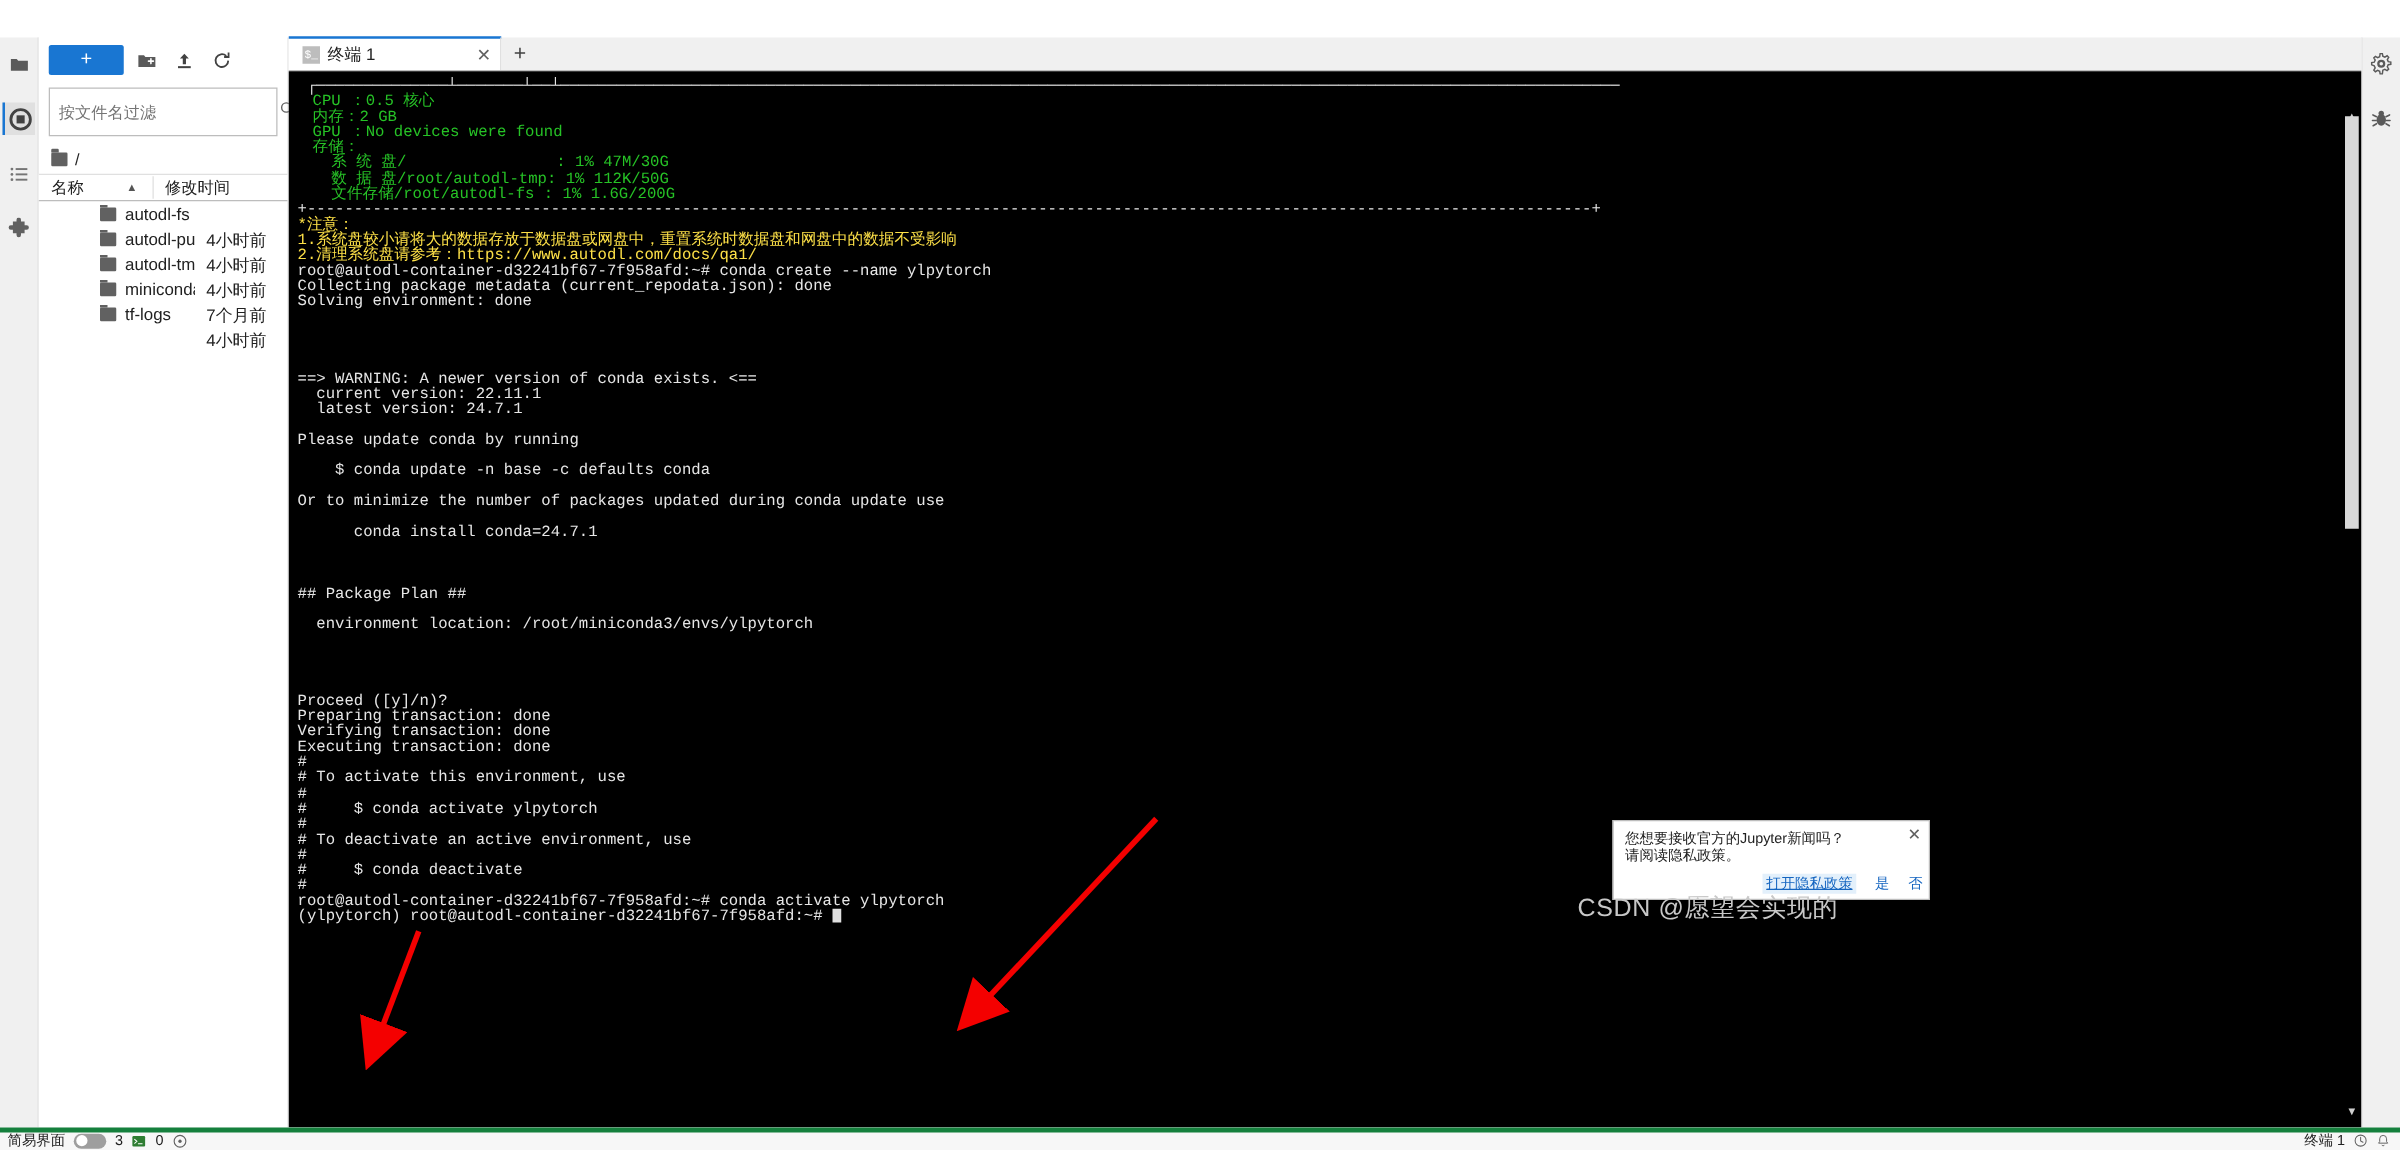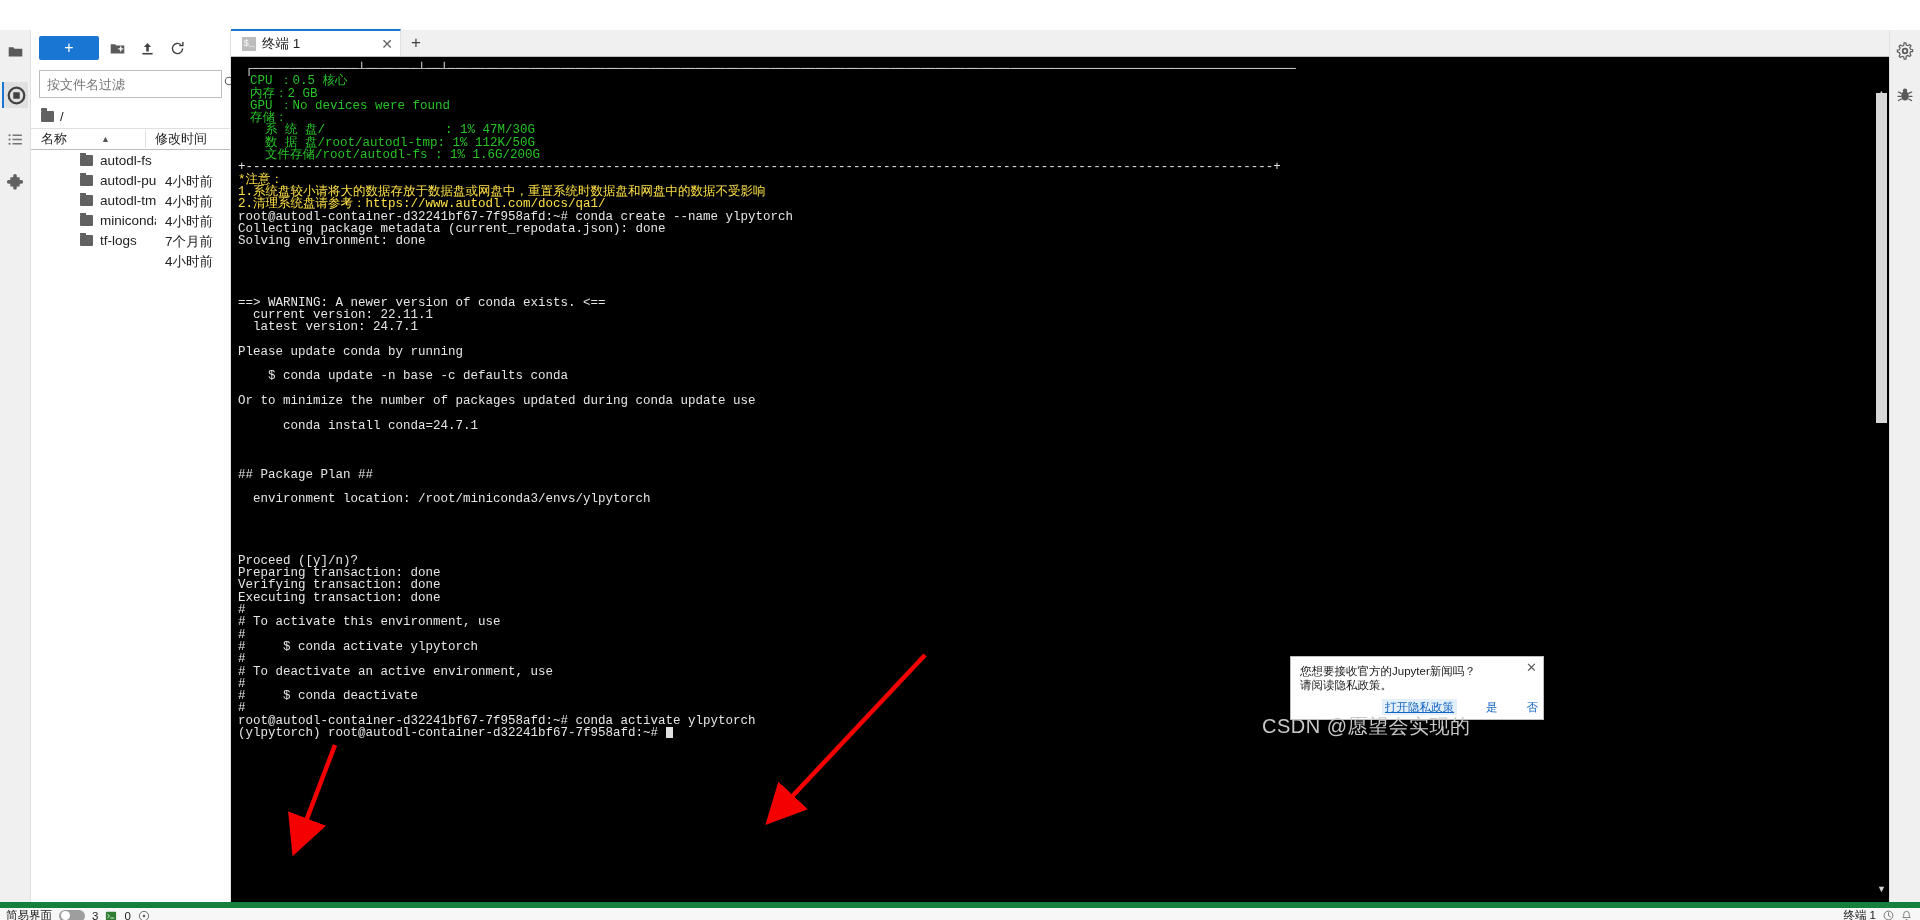--- a/index.html
+++ b/index.html
@@ -57,37 +57,37 @@
     padding: 4px 6px 4px 8px;
   }
   .new-launcher {
     background: #1976d2; color: #fff; border: none; border-radius: 2px;
     width: 60px; height: 24px; font-size: 16px; line-height: 1;
     cursor: pointer; display: flex; align-items: center; justify-content: center;
   }
   .tb-icon { width: 24px; height: 24px; display: flex; align-items: center;
              justify-content: center; cursor: pointer; }
   .fb-filter {
-    margin: 4px 8px 6px 8px; height: 28px; border: 1px solid #bdbdbd;
+    margin: 4px 8px 6px 8px; height: 39px; border: 1px solid #bdbdbd;
     display: flex; align-items: center; padding: 0 4px 0 7px; background: #fff;
   }
   .fb-filter input {
     border: none; outline: none; flex: 1; font-size: 13px; color: #9e9e9e;
     font-family: "Liberation Sans", sans-serif; background: transparent;
   }
   .fb-breadcrumb {
     height: 24px; display: flex; align-items: center; gap: 6px;
     padding-left: 10px; font-size: 13px; color: #212121;
   }
   .fb-header {
     display: flex; height: 22px; align-items: center;
     border-top: 1px solid #e0e0e0; border-bottom: 1px solid #bdbdbd;
     font-size: 13px; color: #212121; background: #fff;
   }
-  .fb-h-name { width: 115px; padding-left: 10px; display: flex;
+  .fb-h-name { width: 92px; padding-left: 10px; display: flex;
                align-items: center; gap: 34px; border-right: 1px solid #e0e0e0; }
   .fb-h-mod  { flex: 1; padding-left: 9px; }
   .fb-row {
     display: flex; align-items: center; height: 20px; font-size: 13.5px;
     color: #212121; cursor: pointer; padding-left: 10px;
   }
   .fb-name { width: 115px; display: flex; align-items: center; gap: 7px;
              overflow: hidden; white-space: nowrap; padding-left: 39px; }
   .fb-mod { flex: 1; padding-left: 9px; white-space: nowrap; margin-top: 43px; }
   .folder-ic { width: 13px; height: 11px; background: #616161;
@@ -153,31 +153,31 @@
     position: absolute; left: 1290px; top: 656px; width: 254px; height: 64px;
     background: #fff; border: 1px solid #bdbdbd; box-shadow: 0 1px 4px rgba(0,0,0,.25);
     padding: 7px 8px 0 9px; font-size: 11.5px; color: #212121; line-height: 14px;
   }
   .toast-close {
     position: absolute; right: 6px; top: 4px; font-size: 13px; color: #616161;
     cursor: pointer; line-height: 1;
   }
   .toast-actions {
     position: absolute; right: 5px; bottom: 4px;
-    display: flex; align-items: center; gap: 29px; font-size: 11.5px;
+    display: flex; align-items: center; gap: 15px; font-size: 11.5px;
   }
   .toast-link { color: #1565c0; text-decoration: underline; cursor: pointer;
                 background: #e3f0fb; padding: 1px 3px; }
   .toast-btn { color: #1565c0; cursor: pointer; }
 
   
   .statusbar {
     position: absolute; left: 0; bottom: 0; width: 1920px; height: 18px;
-    background: #f7f7f7; border-top: 6px solid #15803d;
-    display: flex; align-items: flex-start; font-size: 11.5px; color: #212121;
+    background: #f7f7f7; border-top: 4px solid #15803d;
+    display: flex; align-items: flex-end; font-size: 11.5px; color: #212121;
   }
   .sb-left { display: flex; align-items: center; gap: 7px; padding-left: 6px; }
   .sb-right { margin-left: auto; display: flex; align-items: center;
               gap: 7px; padding-right: 8px; }
   .sw {
     width: 26px; height: 12px; border-radius: 7px; background: #9e9e9e;
     position: relative; cursor: pointer; flex: none;
   }
   .sw::after { content:""; position:absolute; left:1.5px; top:1.5px;
                width:9px; height:9px; border-radius:50%; background:#fff; }

